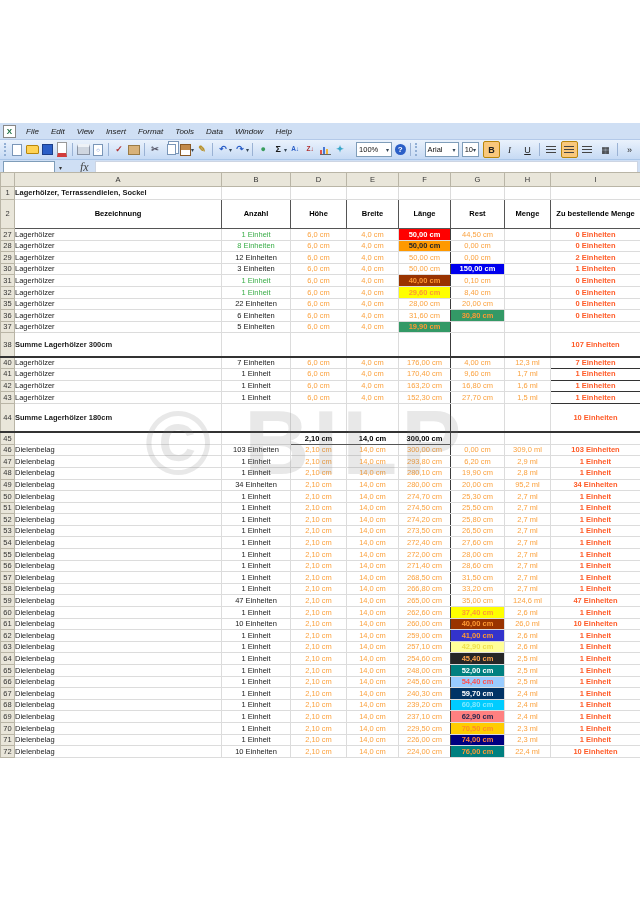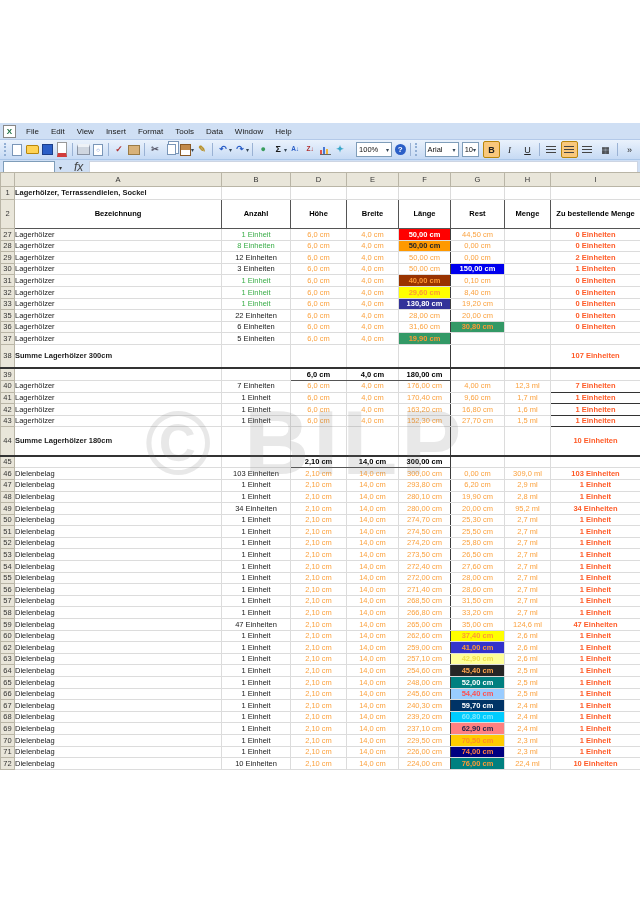--- a/index.html
+++ b/index.html
@@ -4,21 +4,21 @@
 <style>
   html,body{margin:0;padding:0;background:#fff;}
   #screen{position:relative;width:640px;height:902px;background:#fff;overflow:hidden;
           font-family:"Liberation Sans",sans-serif;}
   
   #chrome{position:absolute;top:123px;left:0;width:640px;}
   .menubar{height:16px;background:#cfdff4;border-bottom:1px solid #b3c9e8;
            display:flex;align-items:center;font-size:8px;color:#1a1a1a;}
   .appicon{width:11px;height:11px;margin:0 4px 0 3px;background:#fff;border:1px solid #888;
            color:#1e7145;font-weight:bold;font-size:8px;line-height:11px;text-align:center;}
-  .menu-item{padding:4px 6px;height:100%;display:flex;align-items:center;text-decoration:underline transparent;}
+  .menu-item{padding:4px 6px;height:100%;display:flex;align-items:center;text-decoration:underline transparent;font-style:italic;}
   .toolbar{height:19px;background:linear-gradient(#eaf2fc,#c6daf4);border-bottom:1px solid #aac6e8;
            display:flex;align-items:center;padding:0 2px;gap:1px;}
   .grip{width:3px;height:13px;border-left:2px dotted #92afd4;margin:0 2px;}
   .sep{width:1px;height:13px;background:#9ab2d4;margin:0 2px;}
   .ti{min-width:14px;height:15px;display:inline-flex;align-items:center;justify-content:center;
       font-size:9px;line-height:1;border-radius:2px;}
   .dd{font-size:6px;color:#345;margin-left:-2px;}
   .sh-page{width:8px;height:10px;background:#fff;border:1px solid #7a96b8;}
   .sh-folder{width:11px;height:7px;background:#ffd355;border:1px solid #b8860b;border-radius:1px 2px 1px 1px;}
   .sh-save{width:9px;height:9px;background:#2b5fc7;border:1px solid #1c3f8a;}
@@ -44,21 +44,21 @@
   .boxdd{margin-left:auto;font-size:6px;color:#345;}
   .fbtn{min-width:15px;height:15px;display:inline-flex;align-items:center;justify-content:center;
         font-size:9px;color:#222;border-radius:2px;border:1px solid transparent;}
   .fbtn.active{background:#f9c87c;border:1px solid #b8860b;}
   .fb-bold-button{font-weight:bold;}
   .fb-italic-button{font-style:italic;font-family:"Liberation Serif",serif;}
   .fb-underline-button{text-decoration:underline;}
   .fbar{height:14px;background:#cfdff4;border-bottom:1px solid #b3c9e8;display:flex;align-items:center;font-size:7.5px;}
   .namebox{width:50px;height:10px;background:#fff;border:1px solid #7f9db9;margin-left:3px;}
   .nbdd{font-size:6px;color:#333;padding:0 4px;}
-  .fx{font-style:italic;font-family:Liberation Sans, sans-serif;color:#444;margin:0 6px 0 8px;font-size:12px;}
+  .fx{font-style:italic;font-family:Liberation Serif, serif;color:#444;margin:0 6px 0 14px;font-size:12px;}
   .ffield{flex:1;height:10px;background:#fff;border:1px solid #cdd5e3;margin-right:2px;}
   
   #sheet{position:absolute;top:172px;left:0;border-collapse:collapse;table-layout:fixed;width:640px;}
   #sheet td,#sheet th{padding:0;overflow:hidden;white-space:nowrap;font-size:7.5px;line-height:1;
       vertical-align:middle;border:1px solid #dcdcdc;height:auto;}
   .rn,th.hdr{background:#e9e6da;border:1px solid #b9b5a6 !important;color:#333;text-align:center;
       font-weight:normal;font-size:7px;}
   .hc{border:1px solid #555 !important;font-weight:bold;font-size:8px;text-align:center;color:#000;background:#fff;}
   .ca{text-align:left;padding-left:2px;color:#1a1a1a;}
   .cb{text-align:center;color:#1a1a1a;}
@@ -300,31 +300,20 @@
           <td class="ca">Lagerhölzer</td>
           <td class="cb" style="color: rgb(59, 174, 73);">1 Einheit</td>
           <td class="cd">6,0 cm</td>
           <td class="ce">4,0 cm</td>
           <td class="cf hl" style="background: rgb(255, 255, 0); color: rgb(255, 153, 51);">29,60 cm</td>
           <td class="cg">8,40 cm</td>
           <td class="ch"></td>
           <td class="ci">0 Einheiten</td>
         </tr>
         <tr class="dr" style="height: 11.6px;">
-          <td class="rn">33</td>
-          <td class="ca">Lagerhölzer</td>
-          <td class="cb" style="color: rgb(59, 174, 73);">1 Einheit</td>
-          <td class="cd">6,0 cm</td>
-          <td class="ce">4,0 cm</td>
-          <td class="cf hl" style="background: rgb(51, 51, 153); color: rgb(255, 255, 255);">130,80 cm</td>
-          <td class="cg">19,20 cm</td>
-          <td class="ch"></td>
-          <td class="ci">0 Einheiten</td>
-        </tr>
-        <tr class="dr" style="height: 11.6px;">
           <td class="rn">35</td>
           <td class="ca">Lagerhölzer</td>
           <td class="cb">22 Einheiten</td>
           <td class="cd">6,0 cm</td>
           <td class="ce">4,0 cm</td>
           <td class="cf">28,00 cm</td>
           <td class="cg">20,00 cm</td>
           <td class="ch"></td>
           <td class="ci">0 Einheiten</td>
         </tr>
@@ -354,31 +343,20 @@
           <td class="rn">38</td>
           <td class="ca">Summe Lagerhölzer 300cm</td>
           <td class="cb"></td>
           <td class="cd"></td>
           <td class="ce"></td>
           <td class="cf"></td>
           <td class="cg"></td>
           <td class="ch"></td>
           <td class="ci">107 Einheiten</td>
         </tr>
-        <tr class="dim" style="height: 12px;">
-          <td class="rn">39</td>
-          <td class="ca"></td>
-          <td class="cb"></td>
-          <td class="cd">6,0 cm</td>
-          <td class="ce">4,0 cm</td>
-          <td class="cf">180,00 cm</td>
-          <td class="cg"></td>
-          <td class="ch"></td>
-          <td class="ci"></td>
-        </tr>
         <tr class="dr" style="height: 11.6px;">
           <td class="rn">40</td>
           <td class="ca">Lagerhölzer</td>
           <td class="cb">7 Einheiten</td>
           <td class="cd">6,0 cm</td>
           <td class="ce">4,0 cm</td>
           <td class="cf">176,00 cm</td>
           <td class="cg">4,00 cm</td>
           <td class="ch">12,3 ml</td>
           <td class="ci boxed">7 Einheiten</td>
@@ -597,20 +575,31 @@
           <td class="ca">Dielenbelag</td>
           <td class="cb">1 Einheit</td>
           <td class="cd">2,10 cm</td>
           <td class="ce">14,0 cm</td>
           <td class="cf">262,60 cm</td>
           <td class="cg hl" style="background: rgb(255, 255, 0); color: rgb(255, 153, 51);">37,40 cm</td>
           <td class="ch">2,6 ml</td>
           <td class="ci">1 Einheit</td>
         </tr>
         <tr class="dr" style="height: 11.6px;">
+          <td class="rn">61</td>
+          <td class="ca">Dielenbelag</td>
+          <td class="cb">10 Einheiten</td>
+          <td class="cd">2,10 cm</td>
+          <td class="ce">14,0 cm</td>
+          <td class="cf">260,00 cm</td>
+          <td class="cg hl" style="background: rgb(153, 51, 0); color: rgb(255, 153, 51);">40,00 cm</td>
+          <td class="ch">26,0 ml</td>
+          <td class="ci">10 Einheiten</td>
+        </tr>
+        <tr class="dr" style="height: 11.6px;">
           <td class="rn">62</td>
           <td class="ca">Dielenbelag</td>
           <td class="cb">1 Einheit</td>
           <td class="cd">2,10 cm</td>
           <td class="ce">14,0 cm</td>
           <td class="cf">259,00 cm</td>
           <td class="cg hl" style="background: rgb(51, 51, 204); color: rgb(255, 153, 51);">41,00 cm</td>
           <td class="ch">2,6 ml</td>
           <td class="ci">1 Einheit</td>
         </tr>

